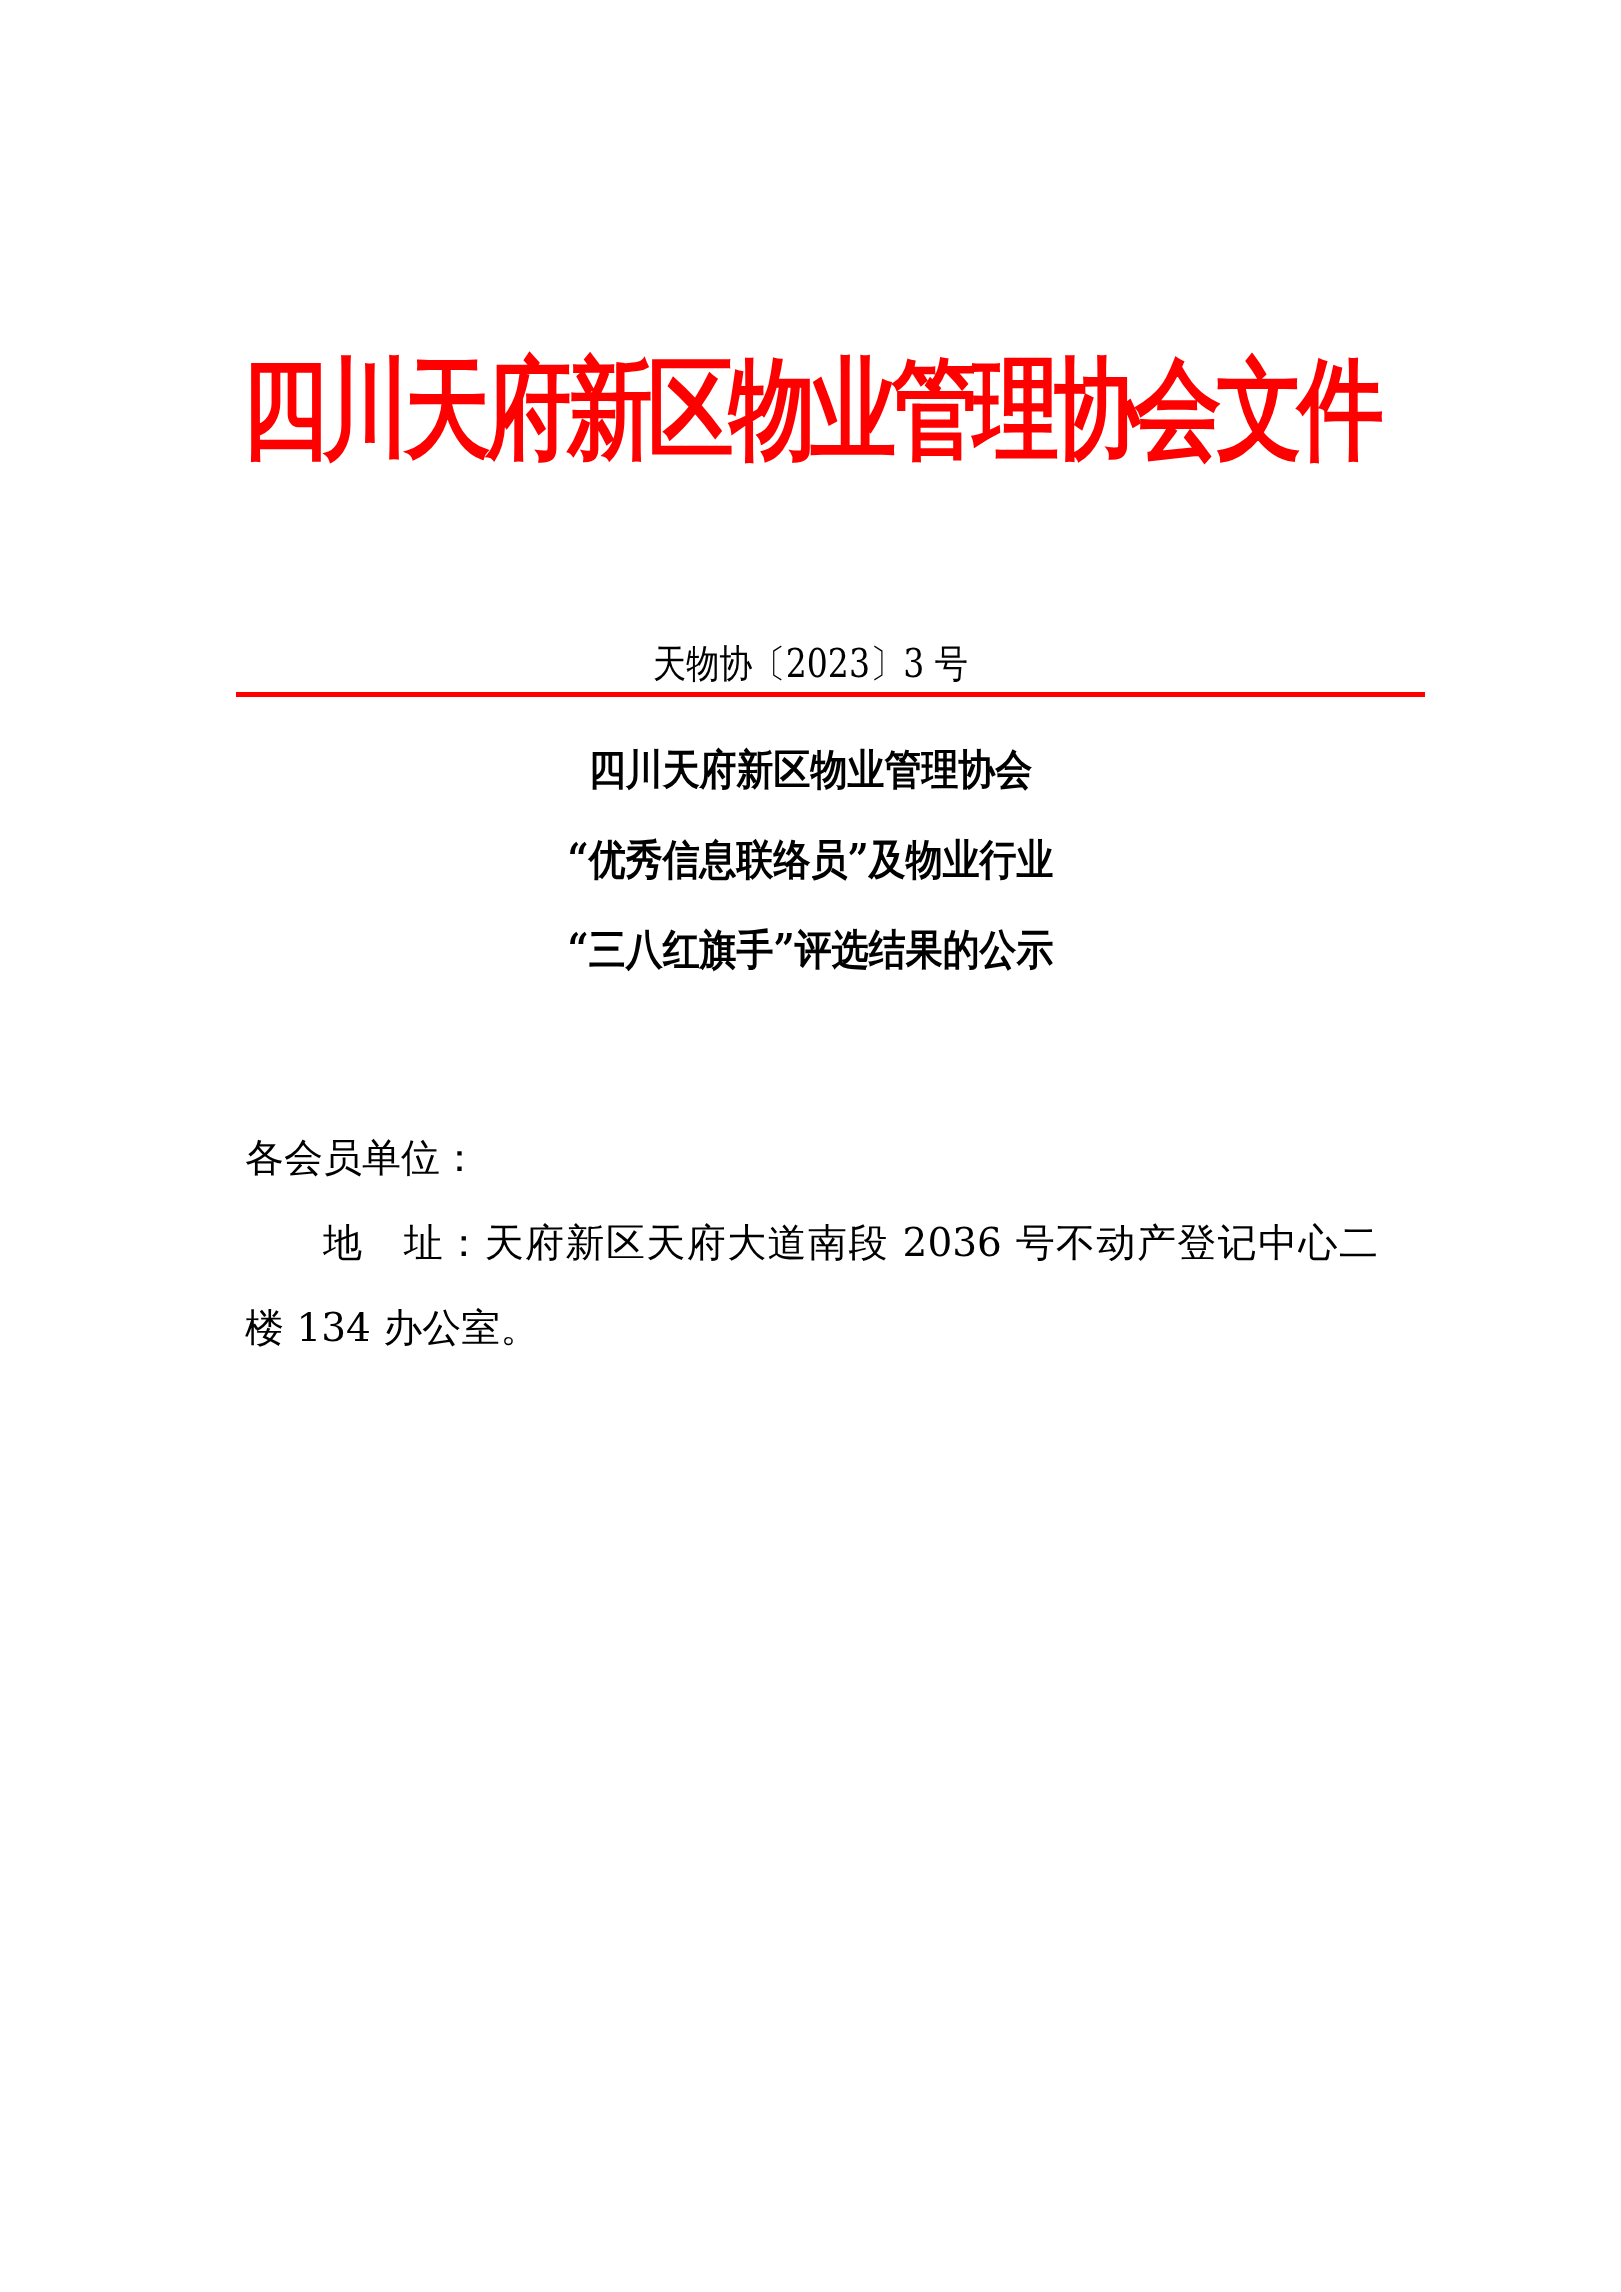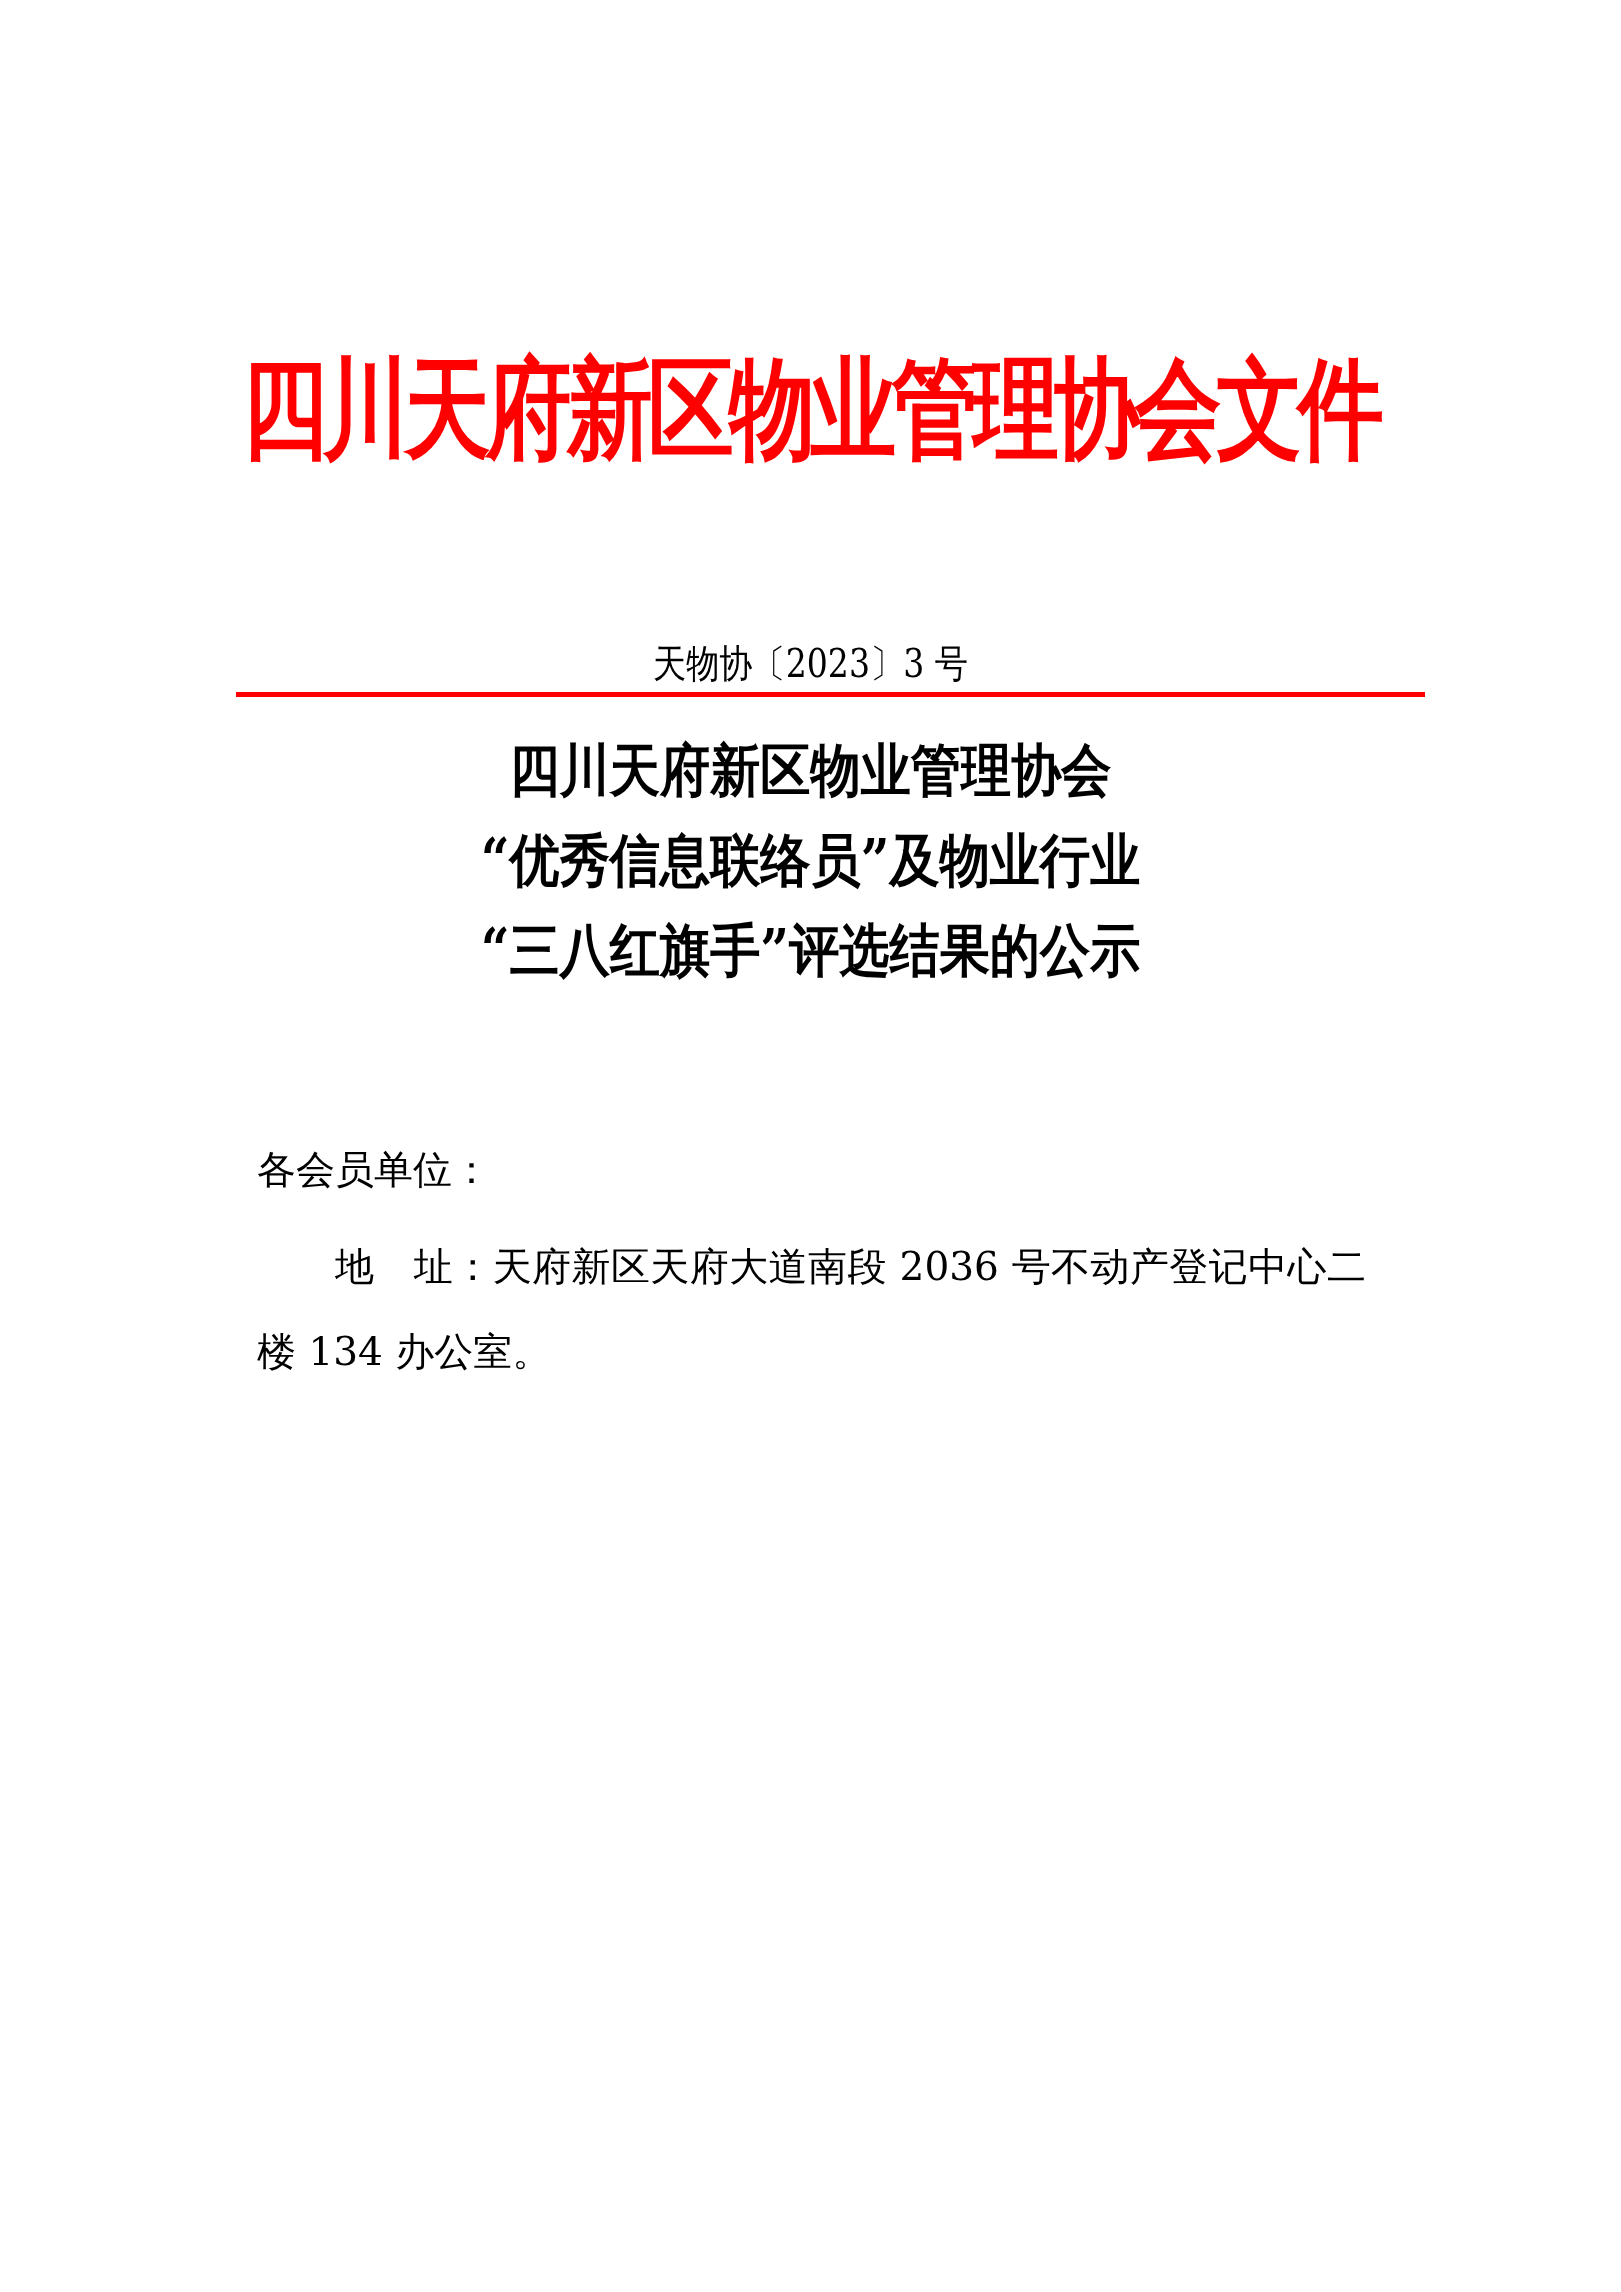--- a/index.html
+++ b/index.html
@@ -6,25 +6,25 @@
   body { width:1621px; height:2293px; position:relative; overflow:hidden;
          font-family:"DejaVu Serif","Liberation Serif",serif; color:#000; }
   .masthead { position:absolute; top:345px; left:0; width:1621px; text-align:center;
               color:#ff0000; font-size:110px; line-height:127px; font-weight:bold;
               letter-spacing:-5.9px; transform:scaleX(0.78); transform-origin:center;
               font-family:"DejaVu Serif","Liberation Serif",serif; }
   .docno { position:absolute; top:639px; left:0; width:1621px; text-align:center;
            font-size:39px; line-height:49px; transform:scaleX(0.85); transform-origin:center; }
   .redrule { position:absolute; top:692px; left:236px; width:1189px; height:4.9px; background:#ff0000; }
   .title { position:absolute; top:725px; left:0; width:1621px; text-align:center;
-           font-size:57px; line-height:90px; font-weight:bold; }
+           font-size:42px; line-height:90px; font-weight:bold; }
   .title div { transform:scaleX(0.88); transform-origin:center; }
   .body { position:absolute; top:1115px; left:245px; width:1133px;
           font-size:39px; line-height:85px; }
-  .body p { margin:12px; text-align:justify; text-align-last:left; }
+  .body p { margin:0; text-align:justify; text-align-last:left; }
   .salute { margin-bottom:0; }
   .indent { text-indent:78px; }
 </style>
 </head>
 <body>
 
 <div class="masthead">四川天府新区物业管理协会文件</div>
 
 <div class="docno">天物协〔2023〕3 号</div>
 

